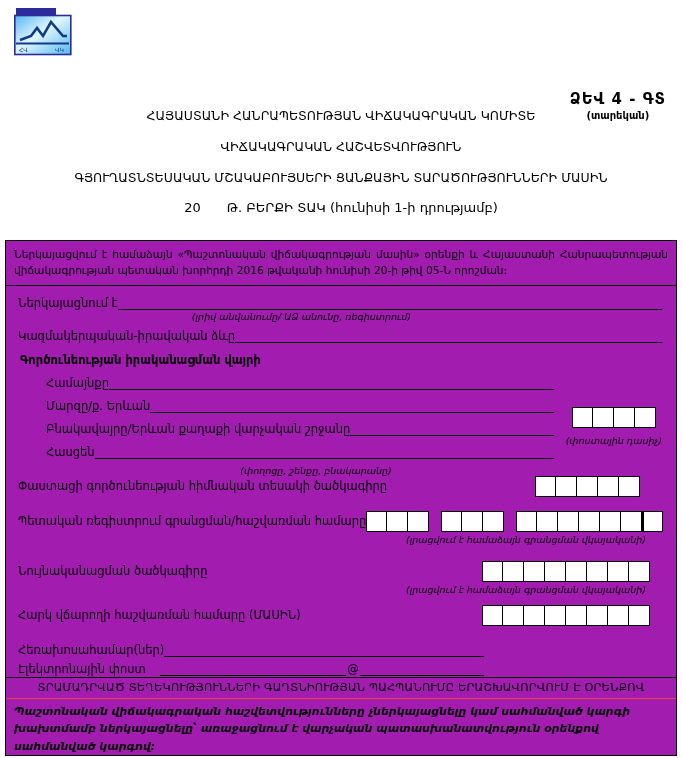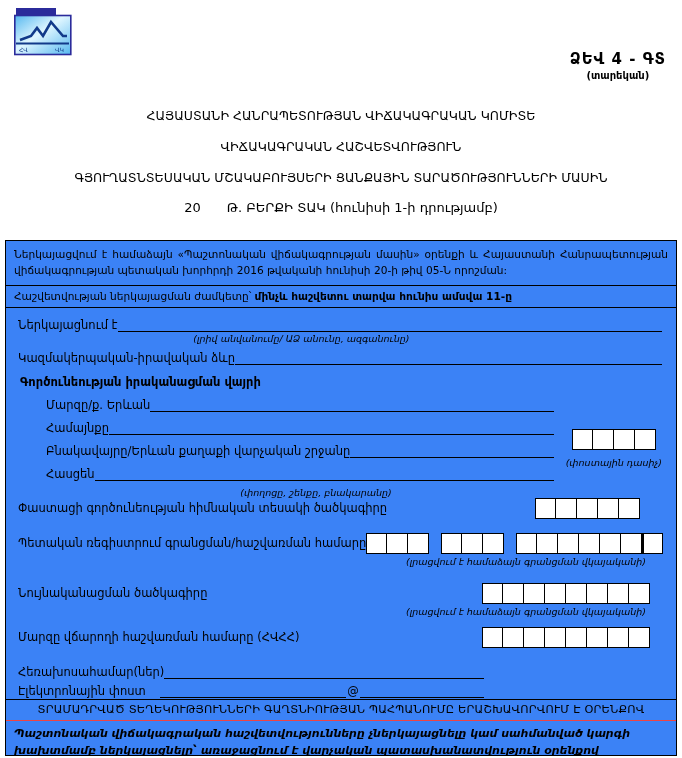--- a/index.html
+++ b/index.html
@@ -12,34 +12,34 @@
     position: relative;
     width: 682px;
     height: 758px;
     overflow: hidden;
     background: #fff;
   }
 
   
   .logo { position: absolute; left: 14px; top: 7px; }
   .form-code-block { position: absolute; right: 16px; top: 50px; text-align: center; }
-  .form-code { font-weight: bold; font-size: 15px; letter-spacing: 1px; }
+  .form-code { font-weight: bold; font-size: 15px; letter-spacing: 1px; margin-top: 40px; }
   .form-period { font-size: 10px; margin-top: 2px; font-weight: bold; }
 
   .titles { position: absolute; left: 0; right: 0; top: 108px; text-align: center; font-weight: normal; }
   .title-1 { font-size: 12.5px; margin-bottom: 16px; }
   .title-2 { font-size: 12.5px; margin-bottom: 16px; }
   .title-3 { font-size: 12.5px; margin-bottom: 15px; }
   .title-4 { font-size: 13px; }
   .year-blank { display: inline-block; width: 26px; }
 
   
   .main-box {
     position: absolute; left: 5px; right: 5px; top: 240px; height: 516px;
-    border: 1px solid #000; background: #3b82f6;
+    border: 1px solid #000; background: #a21caf;
     display: flex; flex-direction: column;
   }
   .sec-basis {
     padding: 5px 8px 6px; font-size: 10.6px; line-height: 1.55;
     border-bottom: 1px solid #000; text-align: justify;
   }
   .sec-deadline {
     padding: 4px 8px 5px; font-size: 10.6px;
     border-bottom: 1px solid #000;
   }
@@ -125,46 +125,43 @@
     <div class="title-3">ԳՅՈՒՂԱՏՆՏԵՍԱԿԱՆ ՄՇԱԿԱԲՈՒՅՍԵՐԻ ՑԱՆՔԱՅԻՆ ՏԱՐԱԾՈՒԹՅՈՒՆՆԵՐԻ ՄԱՍԻՆ</div>
     <div class="title-4">
       <span>20</span><span class="year-blank"></span><span>Թ. ԲԵՐՔԻ ՏԱԿ (հունիսի 1-ի դրությամբ)</span>
     </div>
   </div>
 
   <div class="main-box">
 
     <div class="sec-basis">Ներկայացվում է համաձայն «Պաշտոնական վիճակագրության մասին»  օրենքի և Հայաստանի Հանրապետության վիճակագրության պետական խորհրդի 2016 թվականի հունիսի 20-ի թիվ 05-Ն որոշման:</div>
 
-    <div class="sec-deadline">
-      <span>Հաշվետվության ներկայացման ժամկետը՝ </span><b>մինչև հաշվետու տարվա հունիս ամսվա 11-ը</b>
-    </div>
 
     <div class="sec-body">
 
       <div class="frow">
         <span class="lbl">Ներկայացնում է</span>
         <span class="ul grow"></span>
       </div>
-      <div class="hint hint-center">(լրիվ անվանումը/ ԱՁ անունը, ազգանունը)</div>
+      <div class="hint hint-center">(լրիվ անվանումը/ ԱՁ անունը, ռեգիստրում)</div>
 
       <div class="frow row-legal-form">
         <span class="lbl">Կազմակերպական-իրավական ձևը</span>
         <span class="ul grow"></span>
       </div>
 
       <div class="loc-head">Գործունեության իրականացման վայրի</div>
 
       <div class="addr-block">
         <div class="frow">
+          <span class="lbl">Համայնքը</span>
+          <span class="ul grow"></span>
+        </div>
+        <div class="frow">
           <span class="lbl">Մարզը/ք. Երևան</span>
-          <span class="ul grow"></span>
-        </div>
-        <div class="frow">
-          <span class="lbl">Համայնքը</span>
           <span class="ul grow"></span>
         </div>
         <div class="frow">
           <span class="lbl">Բնակավայրը/Երևան քաղաքի վարչական շրջանը</span>
           <span class="ul grow"></span>
         </div>
         <div class="frow">
           <span class="lbl">Հասցեն</span>
           <span class="ul grow"></span>
         </div>
@@ -225,21 +222,21 @@
             <span class="cell"></span>
             <span class="cell"></span>
             <span class="cell"></span>
             <span class="cell"></span>
             <span class="cell"></span>
           </span>
       </div>
       <div class="hint hint-right">(լրացվում է համաձայն գրանցման վկայականի)</div>
 
       <div class="code-row row-tin">
-        <span class="lbl">Մարզը վճարողի հաշվառման համարը (ՀՎՀՀ)</span>
+        <span class="lbl">Հարկ վճարողի հաշվառման համարը (ՄԱՍԻՆ)</span>
         <span class="cellgroup">
             <span class="cell"></span>
             <span class="cell"></span>
             <span class="cell"></span>
             <span class="cell"></span>
             <span class="cell"></span>
             <span class="cell"></span>
             <span class="cell"></span>
             <span class="cell"></span>
           </span>

